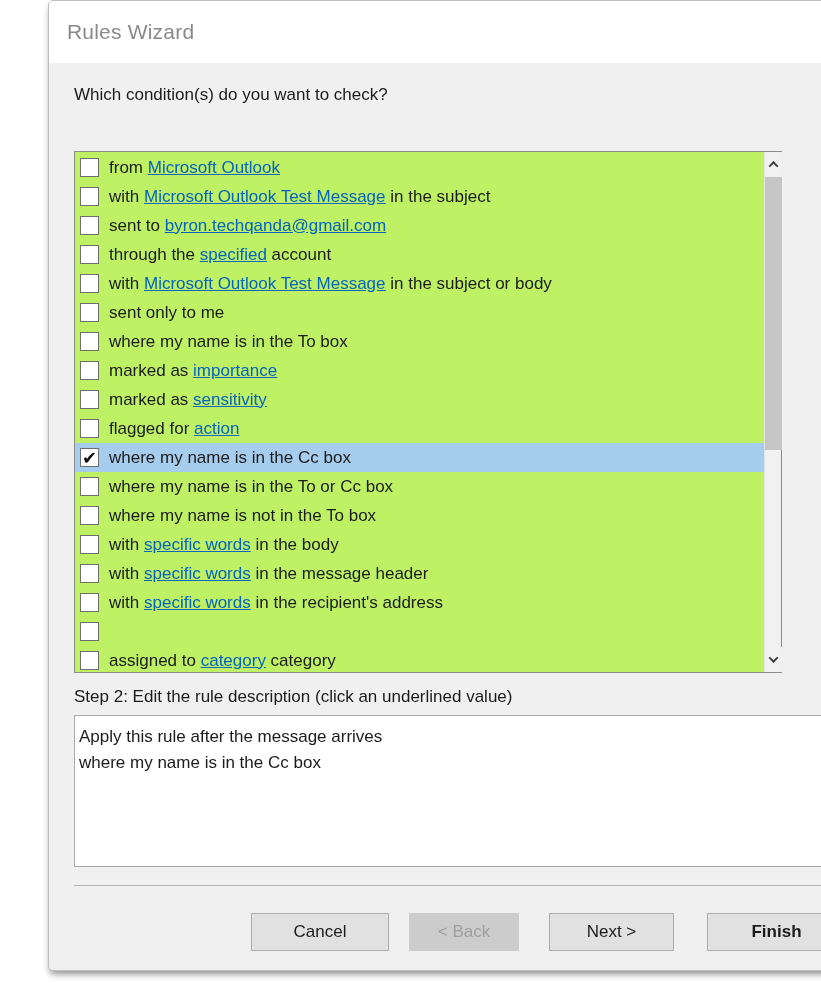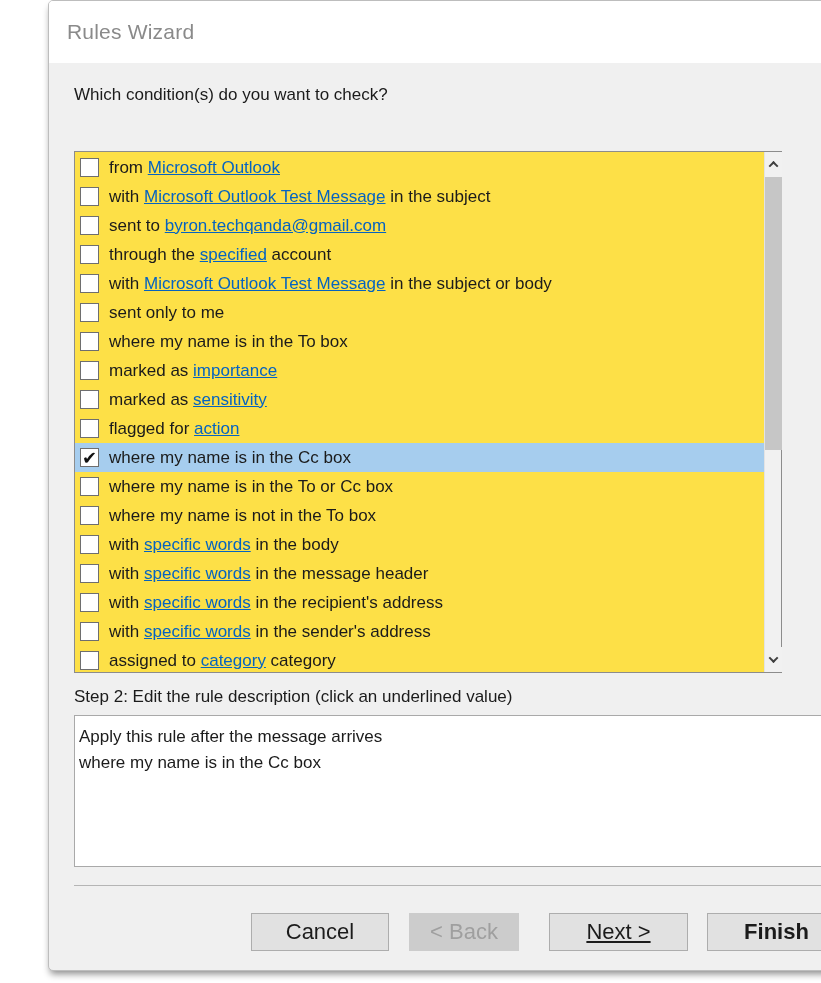--- a/index.html
+++ b/index.html
@@ -45,21 +45,21 @@
   .prompt{
     position:absolute;left:25px;top:84px;font-size:17px;
   }
   .step-label{
     position:absolute;left:25px;font-size:17px;
   }
   .step1-label{top:121px;}
   .step2-label{top:686px;}
   .listbox{
     position:absolute;left:25px;top:150px;width:708px;height:522px;
-    background:#fde047;border:1px solid #8c8c8c;
+    background:#bef264;border:1px solid #8c8c8c;
   }
   .rows{
     position:absolute;left:0;top:1px;right:17px;
   }
   .row{
     height:29px;display:flex;align-items:center;
     padding-left:5px;font-size:17px;white-space:nowrap;
     cursor:default;
   }
   .row.selected{background:var(--selection);}
@@ -101,28 +101,28 @@
     padding:8px 4px;font-size:17px;line-height:26px;
   }
   .divider{
     position:absolute;left:25px;top:884px;width:772px;height:1px;
     background:#b5b5b5;
   }
   .btn{
     position:absolute;top:912px;height:38px;width:138px;
     background:#e1e1e1;border:1px solid #adadad;
     font-family:"Liberation Sans","DejaVu Sans",sans-serif;
-    font-size:22px;color:#1b1b1b;cursor:pointer;
+    font-size:17px;color:#1b1b1b;cursor:pointer;
   }
   .btn.disabled{
     background:#cccccc;border-color:#cccccc;color:#9f9f9f;cursor:default;
   }
   .btn-cancel{left:202px;}
   .btn-back{left:360px;width:110px;}
-  .btn-next{left:500px;width:139px;text-decoration:underline;}
+  .btn-next{left:500px;width:125px;}
   .btn-finish{left:658px;width:139px;font-weight:bold;}
 </style>
 </head>
 <body>
 
 <div class="dialog">
 
   <div class="titlebar">
     <span class="title">Rules Wizard</span>
     <button class="close">
@@ -196,21 +196,20 @@
         <div class="row">
           <span class="cb"></span>
           <span class="lbl"><span>with </span><span class="link">specific words</span><span> in the message header</span></span>
         </div>
         <div class="row">
           <span class="cb"></span>
           <span class="lbl"><span>with </span><span class="link">specific words</span><span> in the recipient's address</span></span>
         </div>
         <div class="row">
           <span class="cb"></span>
-          <span class="lbl"><span>with </span><span class="link">specific words</span><span> in the sender's address</span></span>
         </div>
         <div class="row">
           <span class="cb"></span>
           <span class="lbl"><span>assigned to </span><span class="link">category</span><span> category</span></span>
         </div>
       </div>
     <div class="scrollbar">
       <div class="sb-btn up">
         <span class="chev up"></span>
       </div>

